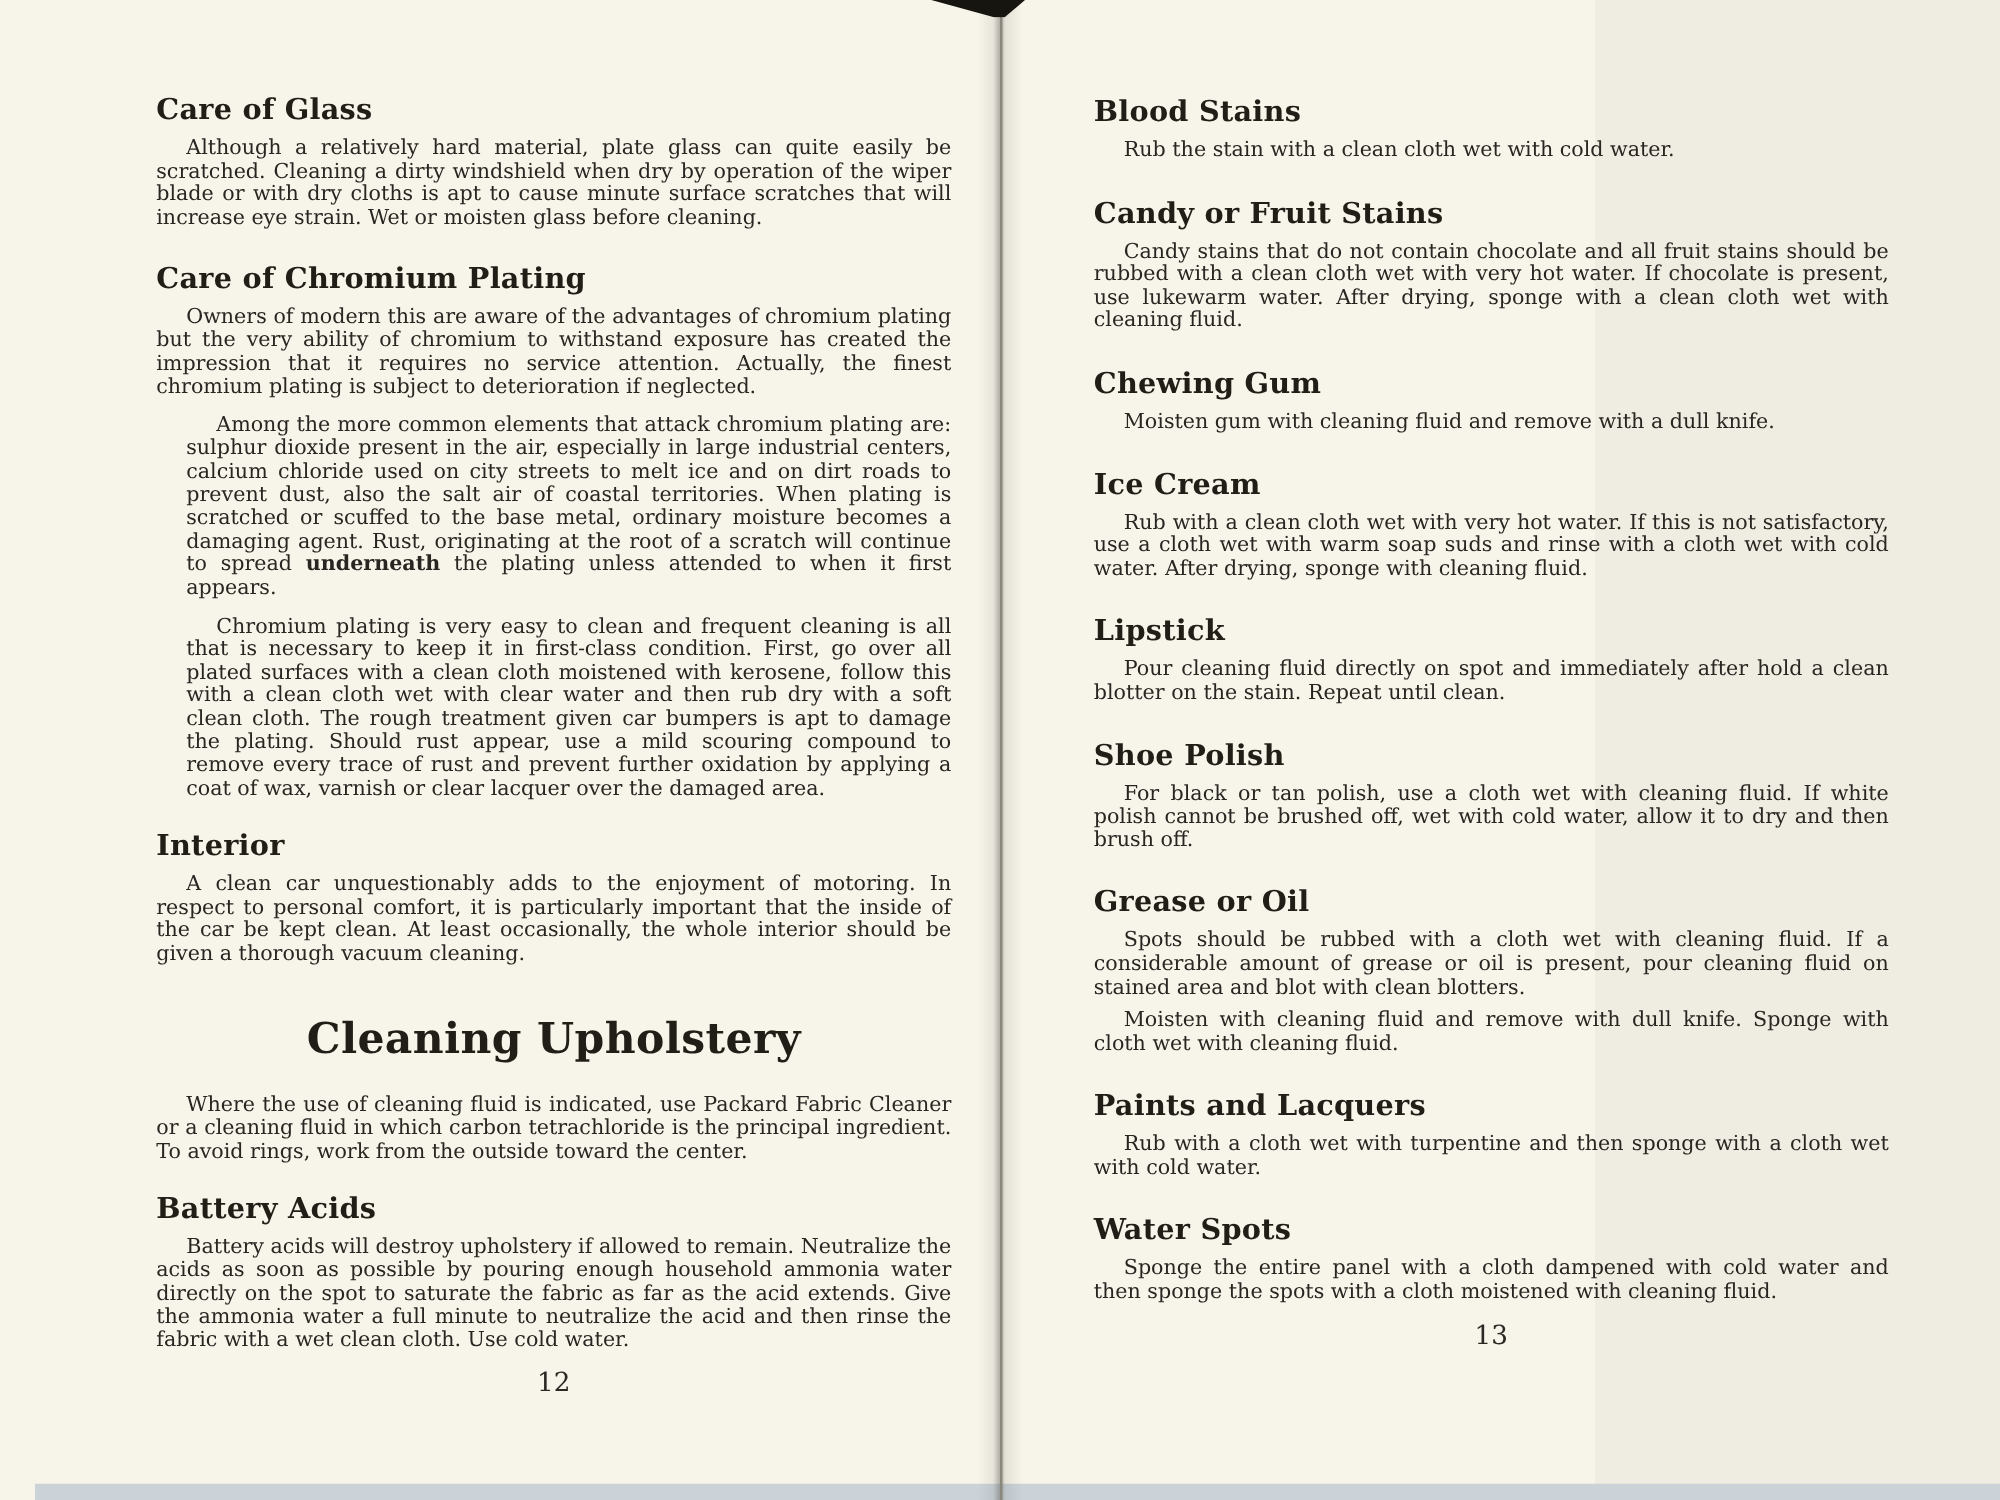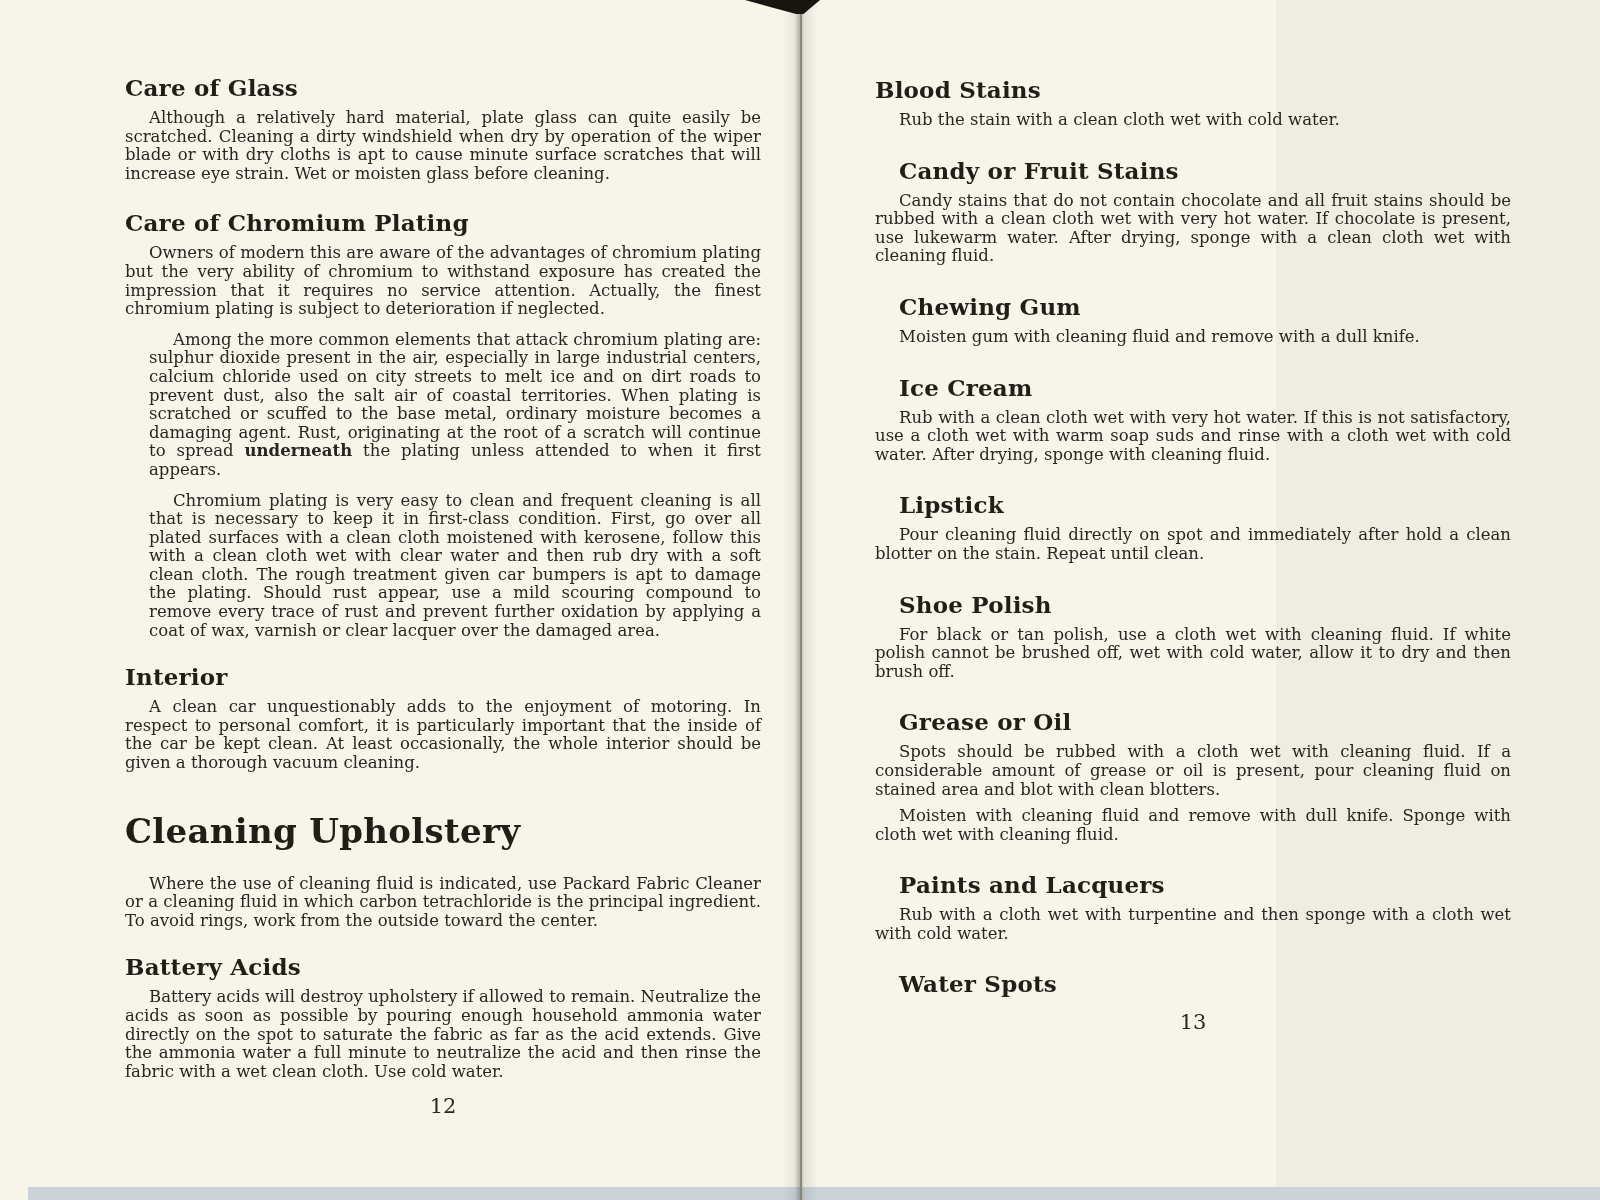--- a/index.html
+++ b/index.html
@@ -89,31 +89,31 @@
     font-size: 16.5px;
     line-height: 18.6px;
     text-align: justify;
     text-indent: 24px;
     margin: 0;
   }
   .chapter-title {
     font-size: 34px;
     font-weight: bold;
     color: #211e17;
-    text-align: left;
+    text-align: center;
     margin: 0;
     letter-spacing: 0.3px;
   }
   .mt-h   { margin-top: 26px; }
   .mt-h2  { margin-top: 23px; }
   .mt-p   { margin-top: 8px;  }
   .mt-pp  { margin-top: 12px; margin-left: 24px; }
   .mt-ch  { margin-top: 38px; }
   .mt-ci  { margin-top: 24px; }
-  .rs-h   { margin-top: 27px; margin-left: 24px; }
+  .rs-h   { margin-top: 27px; }
   .page-number {
     font-size: 21px;
     text-align: center;
     margin-top: 13px;
     color: #2b2823;
   }
   .bold-word { font-weight: bold; }
 </style>
 </head>
 <body>
@@ -172,17 +172,18 @@
 
     <h2 class="sec-heading rs-h">Grease or Oil</h2>
     <p class="body-para mt-p">Spots should be rubbed with a cloth wet with cleaning fluid. If a considerable amount of grease or oil is present, pour cleaning fluid on stained area and blot with clean blotters.</p>
 
     <p class="body-para mt-p">Moisten with cleaning fluid and remove with dull knife. Sponge with cloth wet with cleaning fluid.</p>
 
     <h2 class="sec-heading rs-h">Paints and Lacquers</h2>
     <p class="body-para mt-p">Rub with a cloth wet with turpentine and then sponge with a cloth wet with cold water.</p>
 
     <h2 class="sec-heading rs-h">Water Spots</h2>
+    <p class="body-para mt-p">Sponge the entire panel with a cloth dampened with cold water and then sponge the spots with a cloth moistened with cleaning fluid.</p>
 
     <div class="page-number">13</div>
   </div>
 
 </div>
 
 </body></html>

